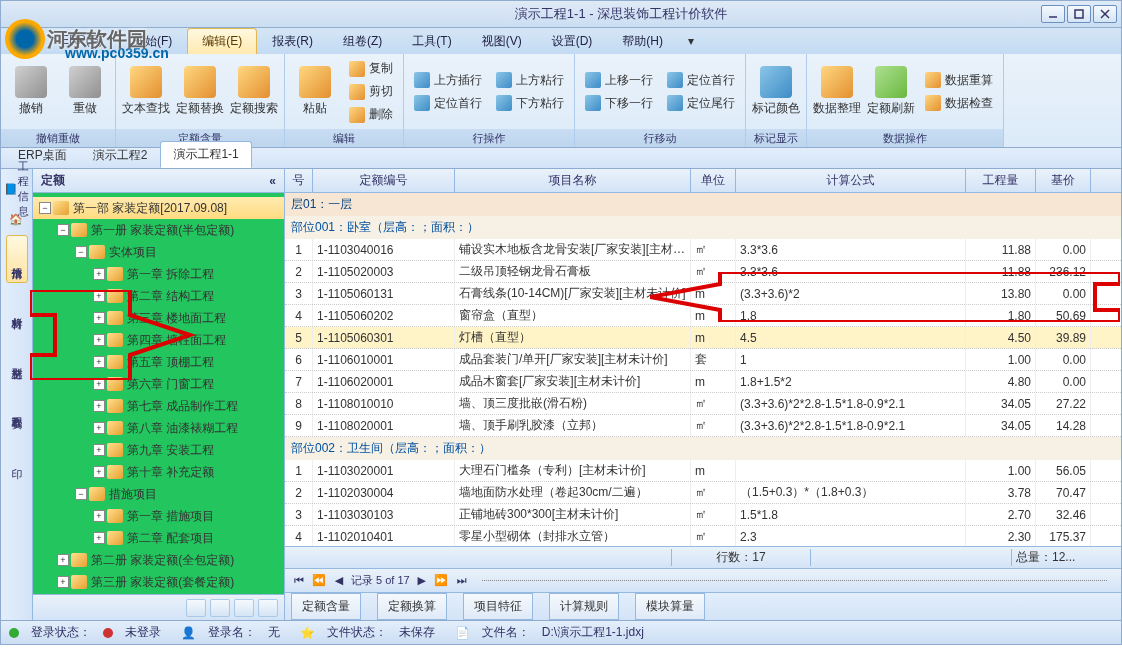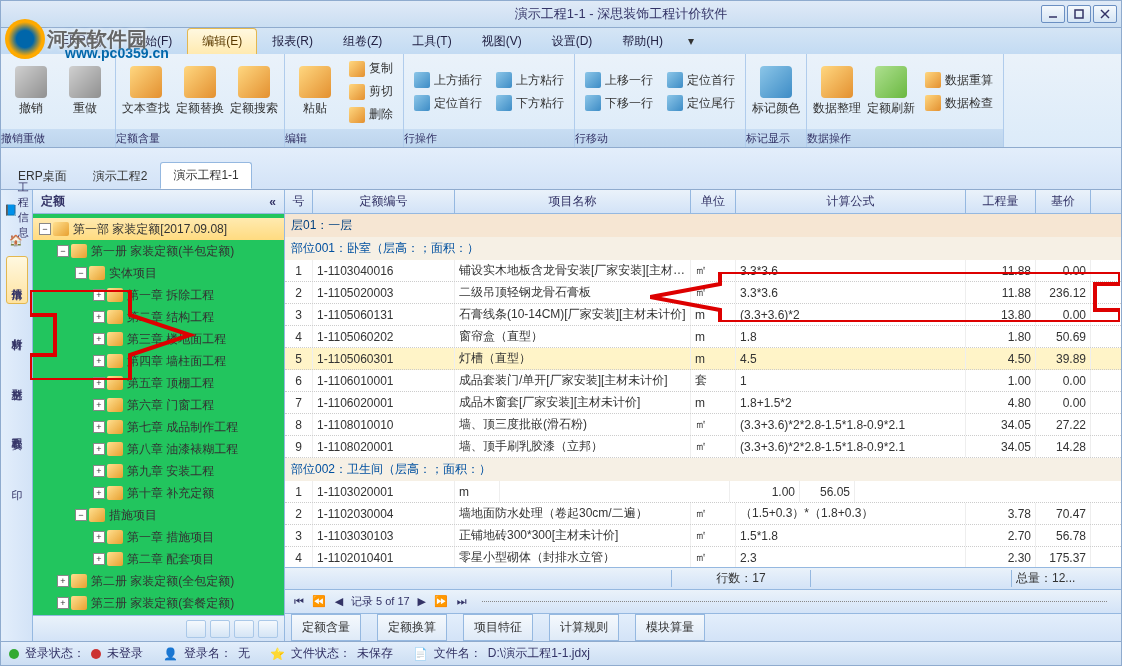--- a/index.html
+++ b/index.html
@@ -22,32 +22,32 @@
 
 .menubar { height: 26px; background: linear-gradient(to bottom,#d5e5f5,#c3dbf3); display: flex; align-items: center; border-left: 1px solid #8fabce; border-right: 1px solid #8fabce; padding-left: 19px; gap: 0; }
 .menutab { padding: 4px 14px; font-size: 12px; color: #224; cursor: pointer; border: 1px solid transparent; border-bottom: none; }
 .menutab.active { background: linear-gradient(#fff8e0,#ffeab0); border: 1px solid #e3b74f; border-bottom: none; border-radius: 4px 4px 0 0; color: #5a3a00; }
 .qatool { width: 26px; height: 22px; display:flex; align-items:center; justify-content:center;}
 
 
 .ribbon { height: 94px; background: linear-gradient(to bottom,#eaf2fa,#dcebf9); display: flex; border: 1px solid #8fabce; border-top: none; }
 .ribbon-group { border-right: 1px solid #b0ccec; display: flex; flex-direction: column; }
 .ribbon-buttons { flex: 1; display: flex; align-items: center; padding: 2px 6px; gap: 6px; }
-.ribbon-label { height: 18px; line-height: 18px; background: linear-gradient(#c8ddf3,#bdd5ed); color: #336; font-size: 11px; }
+.ribbon-label { height: 18px; line-height: 18px; text-align: center; background: linear-gradient(#c8ddf3,#bdd5ed); color: #336; font-size: 11px; }
 .rbtn-big { width: 48px; display: flex; flex-direction: column; align-items: center; gap: 2px; cursor: pointer; }
 .rbtn-big-icon { width: 32px; height: 32px; background: linear-gradient(135deg,#ffd780,#e39030); border-radius: 4px; }
 .rbtn-icon-blue { background: linear-gradient(135deg,#8cc6e8,#3d8cc6) !important; }
 .rbtn-icon-green { background: linear-gradient(135deg,#aee090,#6ab840) !important; }
 .rbtn-icon-gray { background: linear-gradient(135deg,#d0d0d0,#909090) !important; }
 .rbtn-col { display: flex; flex-direction: column; gap: 2px; }
 .rbtn-small { display: flex; align-items: center; gap: 4px; padding: 2px 4px; cursor: pointer; white-space: nowrap; }
 .rbtn-small-icon { width: 16px; height: 16px; background: linear-gradient(135deg,#ffd780,#e39030); border-radius: 2px; }
 
 
-.doctabs { height: 42px; background: linear-gradient(#e3eefb,#d3e3f7); display: flex; align-items: end; border: 1px solid #8fabce; border-top: none; padding-left: 4px; }
+.doctabs { height: 21px; background: linear-gradient(#e3eefb,#d3e3f7); display: flex; align-items: end; border: 1px solid #8fabce; border-top: none; padding-left: 4px; }
 .doctab { padding: 4px 12px; cursor: pointer; border: 1px solid transparent; border-bottom: none; }
 .doctab.active { background: #fff; border: 1px solid #95b8e0; border-bottom: 1px solid #fff; border-radius: 3px 3px 0 0; }
 
 
 .main { display: flex; height: 452px; border: 1px solid #8fabce; border-top: none; background: #e3eefb; }
 .sidebar-icons { width: 32px; background: linear-gradient(to right,#e3eefb,#d3e3f7); display: flex; flex-direction: column; align-items: center; padding-top: 6px; gap: 2px; border-right: 1px solid #95b8e0;}
 .sb-icon { width: 22px; height: 48px; display: flex; align-items: center; justify-content: center; cursor: pointer; writing-mode: vertical-rl; font-size: 11px; color:#336;}
 .sb-icon.sel{ background:linear-gradient(#fff8e0,#ffe3a0); border:1px solid #e3b74f; border-radius:3px;}
 .sb-icon-img { width:22px; height:22px; display:flex;align-items:center;justify-content:center;}
 
@@ -74,21 +74,21 @@
 .gc.num { justify-content: center; }
 .gc.right { justify-content: flex-end; }
 .grid-footer1 { display:flex; height:22px; background: linear-gradient(#eaf2fa,#d3e3f7); border-top:1px solid #95b8e0; align-items:center; font-size:12px; }
 .grid-footer-nav {height:24px;background:linear-gradient(#eaf2fa,#d3e3f7);border-top:1px solid #95b8e0;display:flex;align-items:center;padding:0 6px;gap:4px;font-size:11px;color:#336;}
 .nav-btn{width:16px;height:14px;display:flex;align-items:center;justify-content:center;cursor:pointer;}
 .grid-bottom-tabs{height:28px;background:linear-gradient(#e3eefb,#d3e3f7);border-top:1px solid #95b8e0;display:flex;align-items:end;padding-left:6px;}
 .btab{padding:4px 10px;border:1px solid #95b8e0;background:linear-gradient(#f5f9fd,#dfeaf7);margin-right:16px;cursor:pointer;font-size:12px;}
 
 
 .statusbar { height: 24px; background: linear-gradient(#e3eefb,#ccdef3); border: 1px solid #8fabce; border-top: none; display:flex; align-items:center; gap:20px; padding: 0 8px; font-size:12px; color:#336;}
-.st-item{display:flex;align-items:center;gap:6px;}
+.st-item{display:flex;align-items:center;gap:12px;}
 .st-dot{width:10px;height:10px;border-radius:50%;}
 
 
 .red-arrow { position: absolute; z-index: 5; pointer-events:none;}
 .c-seq{width:28px;text-align:center;}
 .c-code{width:142px;}
 .c-name{width:236px;}
 .c-unit{width:45px;}
 .c-formula{width:230px;}
 .c-qty{width:70px;text-align:right;}
@@ -495,20 +495,21 @@
           <div class="gc c-name">墙、顶手刷乳胶漆（立邦）</div>
           <div class="gc c-unit">㎡</div>
           <div class="gc c-formula">(3.3+3.6)*2*2.8-1.5*1.8-0.9*2.1</div>
           <div class="gc c-qty right">34.05</div>
           <div class="gc c-price right">14.28</div>
         </div>
         <div class="grid-section2">部位002：卫生间（层高：；面积：）</div>
         <div class="grid-row">
           <div class="gc c-seq num">1</div>
           <div class="gc c-code">1-1103020001</div>
+          <div class="gc c-name">大理石门槛条（专利）[主材未计价]</div>
           <div class="gc c-unit">m</div>
           <div class="gc c-formula"></div>
           <div class="gc c-qty right">1.00</div>
           <div class="gc c-price right">56.05</div>
         </div>
         <div class="grid-row">
           <div class="gc c-seq num">2</div>
           <div class="gc c-code">1-1102030004</div>
           <div class="gc c-name">墙地面防水处理（卷起30cm/二遍）</div>
           <div class="gc c-unit">㎡</div>
@@ -516,21 +517,21 @@
           <div class="gc c-qty right">3.78</div>
           <div class="gc c-price right">70.47</div>
         </div>
         <div class="grid-row">
           <div class="gc c-seq num">3</div>
           <div class="gc c-code">1-1103030103</div>
           <div class="gc c-name">正铺地砖300*300[主材未计价]</div>
           <div class="gc c-unit">㎡</div>
           <div class="gc c-formula">1.5*1.8</div>
           <div class="gc c-qty right">2.70</div>
-          <div class="gc c-price right">56.78</div>
+          <div class="gc c-price right">32.46</div>
         </div>
         <div class="grid-row">
           <div class="gc c-seq num">4</div>
           <div class="gc c-code">1-1102010401</div>
           <div class="gc c-name">零星小型砌体（封排水立管）</div>
           <div class="gc c-unit">㎡</div>
           <div class="gc c-formula">2.3</div>
           <div class="gc c-qty right">2.30</div>
           <div class="gc c-price right">175.37</div>
         </div>

